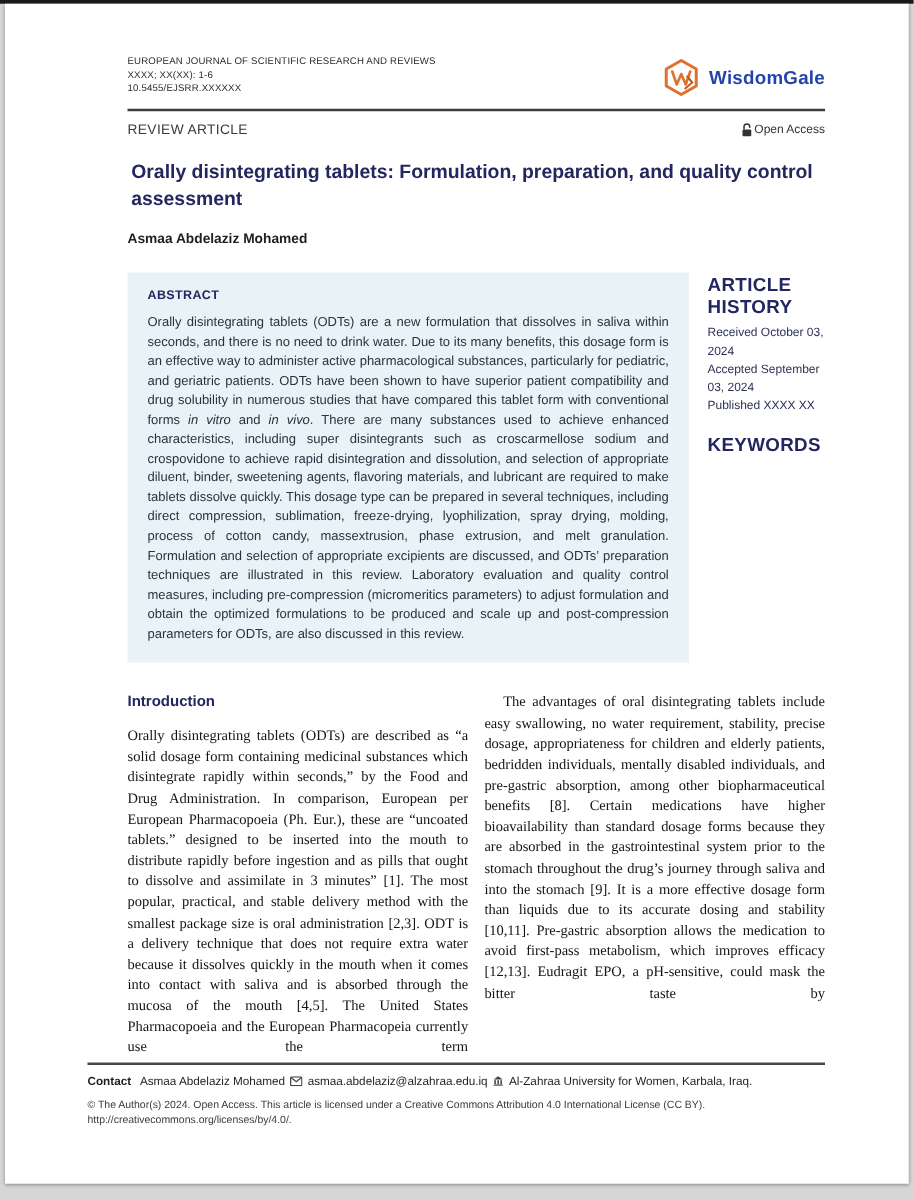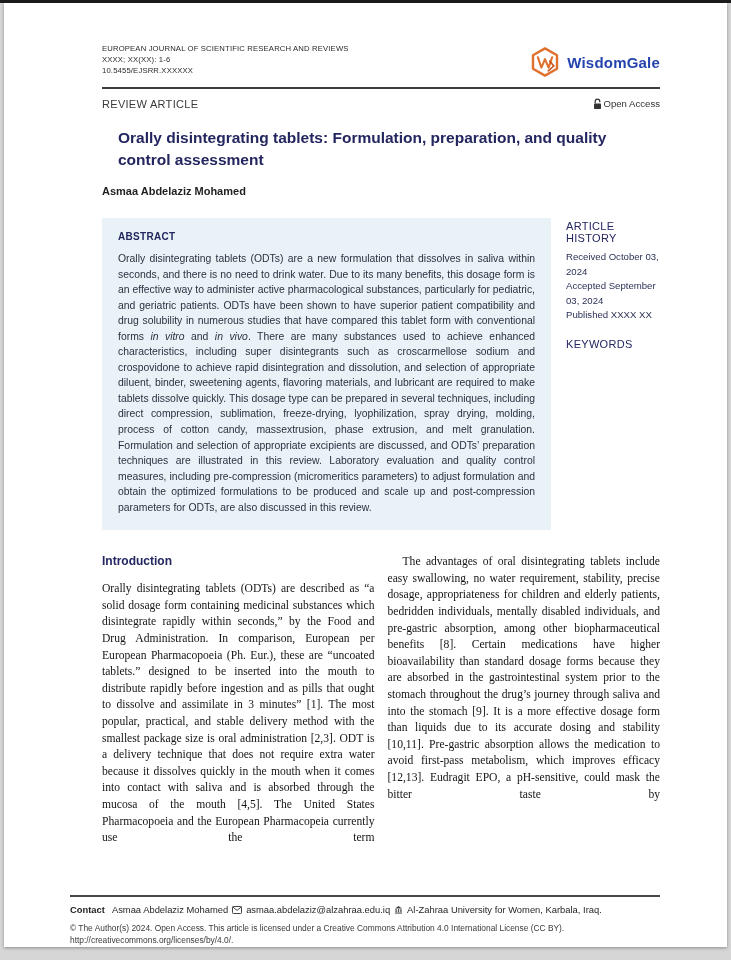--- a/index.html
+++ b/index.html
@@ -13,45 +13,45 @@
   .hdr-row{display:flex;justify-content:space-between;align-items:flex-start;}
   .journal-info{font-size:7.7px;line-height:10.8px;color:#2a2a2a;letter-spacing:.15px;}
   .logo{display:flex;align-items:center;gap:6px;margin-top:2px;}
   .logo-text{font-size:15px;font-weight:bold;color:#2443ad;letter-spacing:.2px;}
   .rule1{border:none;border-top:2px solid #3c3c3c;margin:9px 0 0 0;}
   .type-row{display:flex;justify-content:space-between;align-items:center;margin-top:9px;}
   .review-article{font-size:11px;color:#3a3a3a;letter-spacing:.3px;text-align:center;}
   .open-access{display:flex;align-items:flex-start;gap:1px;font-size:9.6px;color:#333;}
 
   
-  .title{margin:17px 0 0 16px;font-size:15.5px;line-height:22px;font-weight:bold;color:#23265f;max-width:565px;}
+  .title{margin:17px 0 0 3px;font-size:15.5px;line-height:22px;font-weight:bold;color:#23265f;max-width:565px;}
   .author{margin-top:14px;font-size:11px;font-weight:bold;color:#1f1f1f;}
   .affiliation{margin-top:4px;font-size:9.8px;color:#222;}
 
   
   .abs-row{display:flex;margin-top:21px;gap:15px;}
   .abs-box{width:417px;background:#e9f2f6;padding:13px 16px 15px 16px;}
   .abs-head{font-size:10px;font-weight:bold;color:#23265f;letter-spacing:.3px;}
   .abs-text{margin-top:9px;font-size:10.4px;line-height:15.55px;text-align:justify;color:#2b3140;}
   .abs-text em{font-style:italic;}
   .sidebar{flex:1;padding-top:2px;}
-  .side-head{font-size:11px;font-weight:normal;color:#23265f;letter-spacing:.3px;}
+  .side-head{font-size:15px;font-weight:bold;color:#23265f;letter-spacing:.3px;}
   .side-lines{margin-top:6px;font-size:9.6px;line-height:14.6px;color:#2b3156;}
   .kw-gap{margin-top:15px;}
 
   
   .body-cols{display:flex;gap:13px;margin-top:24px;max-height:312px;overflow:hidden;}
   .col{flex:1;min-width:0;}
   .sec-head{font-size:12px;font-weight:bold;color:#23265f;margin:0 0 13px 0;}
   .body-p{margin:0;font-family:"Liberation Serif",serif;font-size:11.6px;line-height:16.6px;text-align:justify;color:#141414;hyphens:auto;-webkit-hyphens:auto;}
   .jlast{text-align-last:justify;}
   .indent{text-indent:15px;}
 
   
-  .footer{position:absolute;left:66px;right:67px;top:892px;}
+  .footer{position:absolute;left:66px;right:67px;top:847px;}
   .rule2{border:none;border-top:2px solid #474747;margin:0;}
   .contact-line{margin-top:7px;font-size:9.4px;color:#1f1f1f;display:flex;align-items:center;gap:4px;flex-wrap:nowrap;white-space:nowrap;}
   .contact-label{font-weight:bold;margin-right:3px;}
   .contact-link{color:#1f1f1f;text-decoration:none;}
   .license{margin-top:8px;font-size:8.4px;line-height:11.6px;color:#3a3a3a;}
   .license a{color:#3a3a3a;text-decoration:none;}
   .icon{display:inline-flex;align-items:center;}
 </style>
 </head>
 <body>

